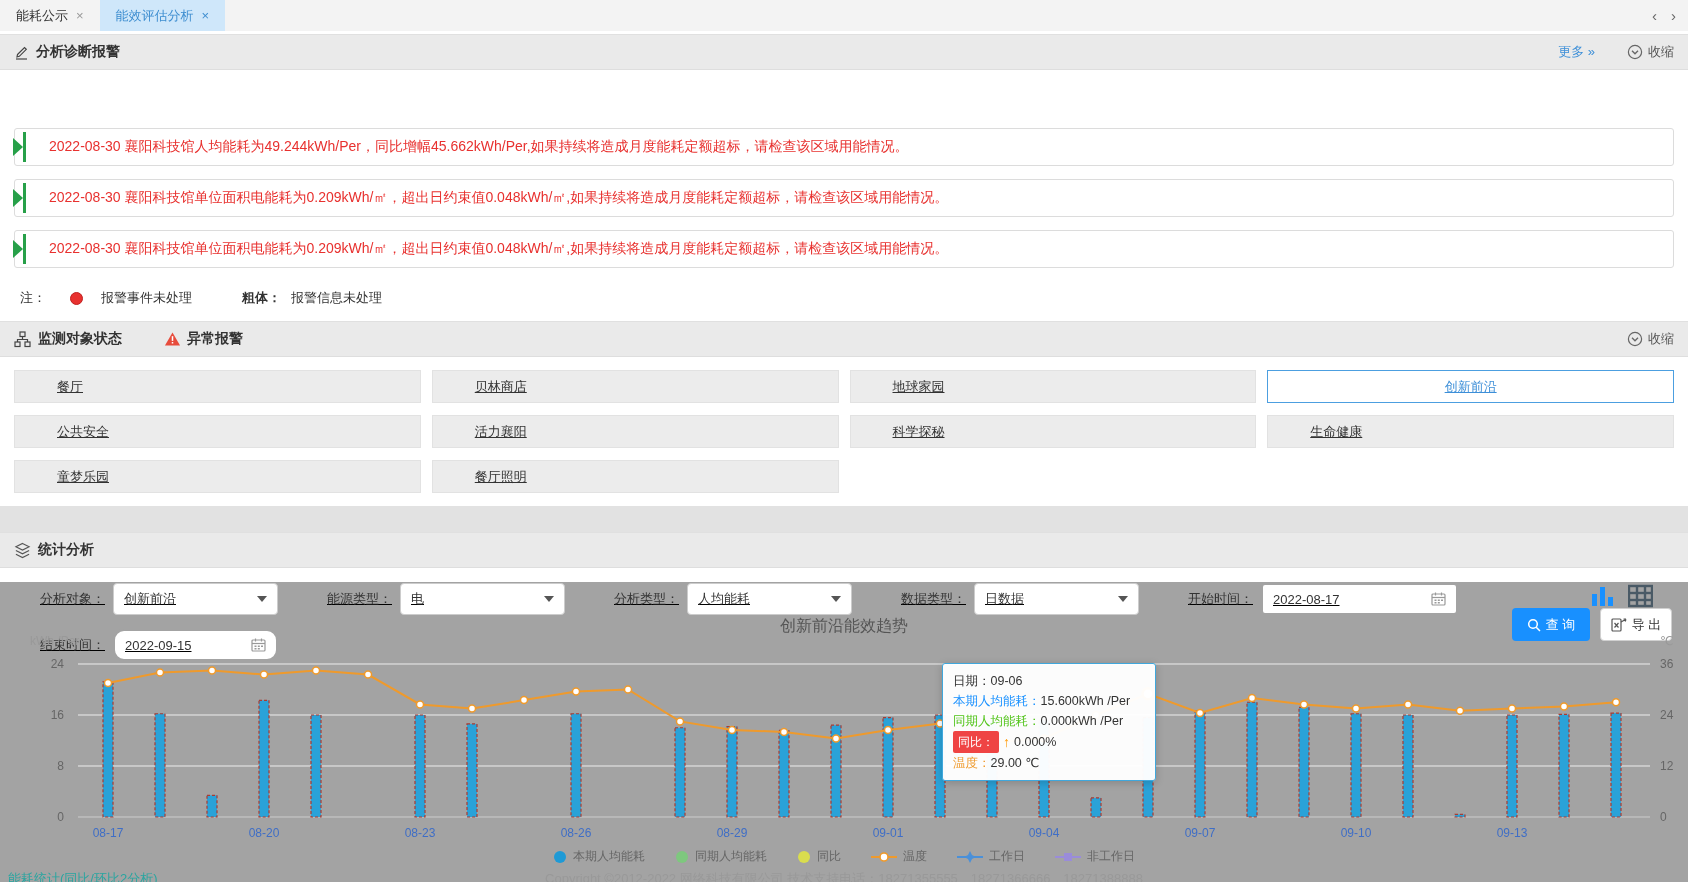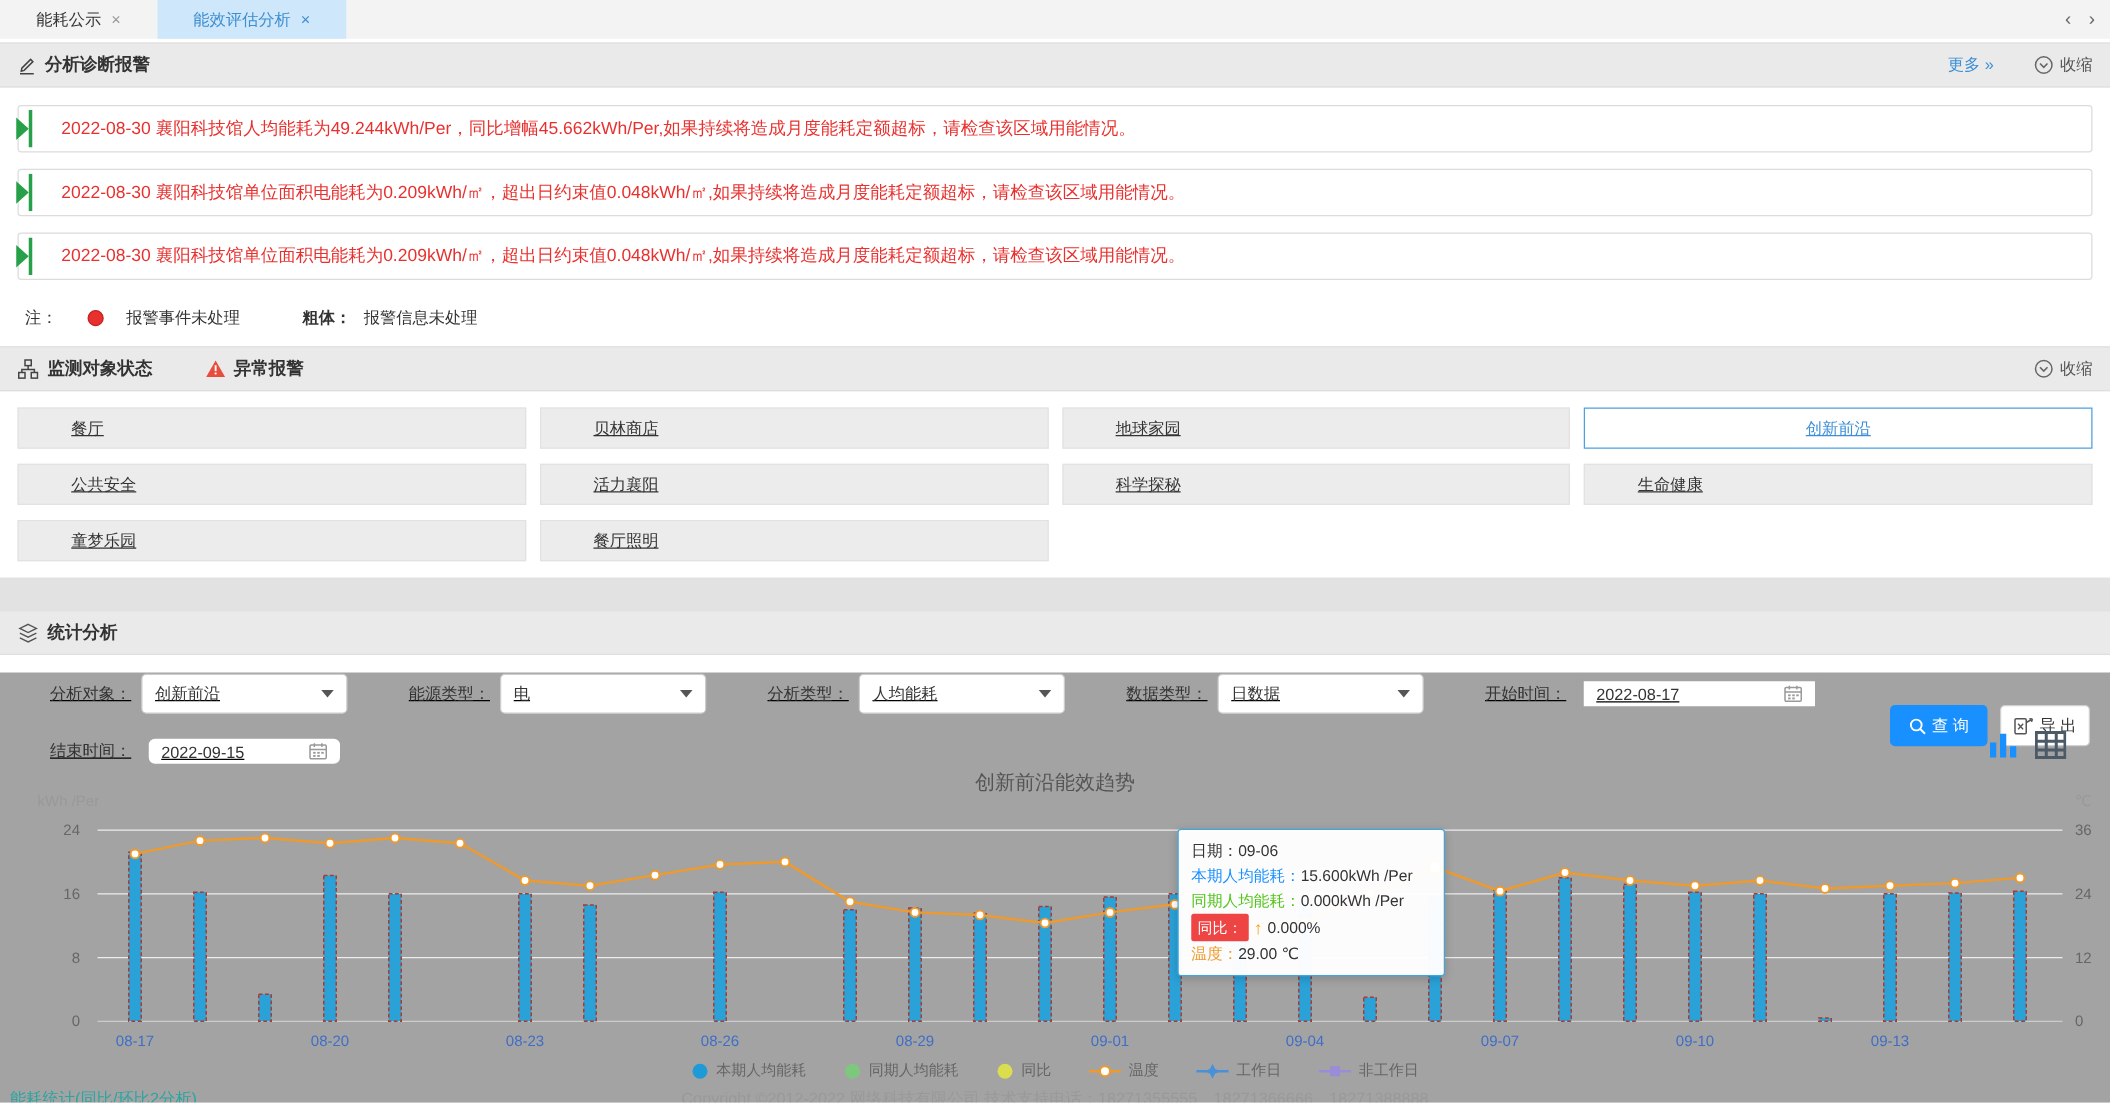--- a/index.html
+++ b/index.html
@@ -1,37 +1,37 @@
 <!DOCTYPE html>
 <html><head>
 <meta charset="utf-8">
 <style>
   html,body{margin:0;padding:0;}
   body{background:#e2e2e2;font-family:"Liberation Sans","DejaVu Sans",sans-serif;}
   .screen{position:relative;width:1688px;height:882px;overflow:hidden;background:#e2e2e2;}
 
   
   .tabbar{height:31px;background:#f3f3f3;border-bottom:3px solid #fff;display:flex;align-items:stretch;}
-  .tab{display:flex;align-items:center;gap:8px;padding:0 29px;font-size:13px;color:#333;cursor:pointer;}
+  .tab{display:flex;align-items:center;gap:8px;padding:0 16px;font-size:13px;color:#333;cursor:pointer;}
   .tab .x{font-size:13px;color:#999;}
   .tab.active{background:#cfe7fa;color:#3e8ed0;}
   .tab.active .x{color:#3e8ed0;}
   .tab-scroll{margin-left:auto;display:flex;align-items:center;gap:14px;padding:0 12px;color:#666;font-size:15px;}
   .tab-scroll span{cursor:pointer;}
 
   
   .sec-head{height:36px;background:#eaeaea;border-top:1px solid #e0e0e0;border-bottom:1px solid #dedede;display:flex;align-items:center;padding:0 14px;box-sizing:border-box;font-size:14px;color:#333;font-weight:700;}
   .sec-head .ttl{margin-left:7px;}
   .head-right{margin-left:auto;display:flex;align-items:center;gap:6px;font-weight:400;}
   .more-link{color:#3d8fd8;font-size:13px;margin-right:26px;cursor:pointer;}
   .collapse{display:flex;align-items:center;gap:5px;color:#555;font-size:13px;cursor:pointer;}
 
   
   .panel{background:#fff;}
-  .alerts{padding-top:14px;}
+  .alerts{padding-top:14px;margin-top:44px;}
   .alert-row{position:relative;margin:0 14px 13px 14px;height:38px;border:1px solid #dcdcdc;border-radius:3px;display:flex;align-items:center;padding-left:34px;color:#e8312f;font-size:14px;box-sizing:border-box;background:#fff;cursor:pointer;}
   .alert-flag{position:absolute;left:-3px;top:3px;}
   .note-row{display:flex;align-items:center;gap:10px;padding:8px 0 14px 20px;font-size:13px;color:#333;}
   .red-dot{width:11px;height:11px;border-radius:50%;background:#e8312f;border:1px solid #c0201f;display:inline-block;margin:0 8px 0 14px;}
   .note-bold{font-weight:700;margin-left:40px;}
 
   
   .alarm-chip{display:flex;align-items:center;gap:6px;margin-left:42px;font-weight:700;color:#333;}
   .btn-grid{padding:13px 14px 13px 14px;display:grid;grid-template-columns:repeat(4,1fr);gap:12px 11px;}
   .mbtn{height:33px;background:#ececec;border:1px solid #e2e2e2;display:flex;align-items:center;padding-left:42px;font-size:13px;box-sizing:border-box;cursor:pointer;}
@@ -41,21 +41,21 @@
 
   
   .stats{margin-top:26px;}
   .stats-body{position:relative;height:386px;background:#a3a3a3;text-decoration:underline;}
   .filters{display:flex;align-items:center;height:34px;padding-left:40px;margin-top:14px;}
   .filters.second{margin-top:12px;}
   .fgroup{display:flex;align-items:center;width:270px;margin-right:17px;flex:none;}
   .flabel{font-size:13px;color:#333;margin-right:8px;white-space:nowrap;}
   .select{width:165px;height:32px;border:1px solid #ccc;border-radius:4px;background:#fff;display:flex;align-items:center;justify-content:space-between;padding:0 10px;font-size:13px;color:#333;box-sizing:border-box;cursor:pointer;}
   .caret{width:0;height:0;border-left:5px solid transparent;border-right:5px solid transparent;border-top:6px solid #555;}
-  .dateinput{width:200px;height:32px;border:6px solid #a3a3a3;border-radius:4px;background:#fff;display:flex;align-items:center;justify-content:space-between;padding:0 10px;font-size:13px;color:#333;box-sizing:border-box;cursor:text;}
+  .dateinput{width:200px;height:32px;border:2px solid #a3a3a3;border-radius:4px;background:#fff;display:flex;align-items:center;justify-content:space-between;padding:0 10px;font-size:13px;color:#333;box-sizing:border-box;cursor:text;}
   .dateinput.short{width:165px;border-radius:11px;}
   .btn-query{position:absolute;left:1512px;top:26px;width:78px;height:33px;background:#1890ff;color:#fff;border:none;border-radius:4px;font-size:13px;display:flex;align-items:center;justify-content:center;gap:5px;cursor:pointer;}
   .btn-export{position:absolute;left:1600px;top:26px;width:72px;height:33px;background:#fff;color:#333;border:1px solid #d0d0d0;border-radius:4px;font-size:13px;display:flex;align-items:center;justify-content:center;gap:5px;box-sizing:border-box;cursor:pointer;}
 
   
   .chart-toggles{position:absolute;left:1590px;top:584px;display:flex;gap:12px;align-items:center;}
   .chart-toggles .tog{cursor:pointer;}
   .chart-title{position:absolute;left:0;top:616px;width:1688px;text-align:center;font-size:16px;color:#555;}
   .yunit-left{position:absolute;left:30px;top:634px;font-size:12px;color:#999;}
   .yunit-right{position:absolute;left:1660px;top:634px;font-size:12px;color:#999;}

